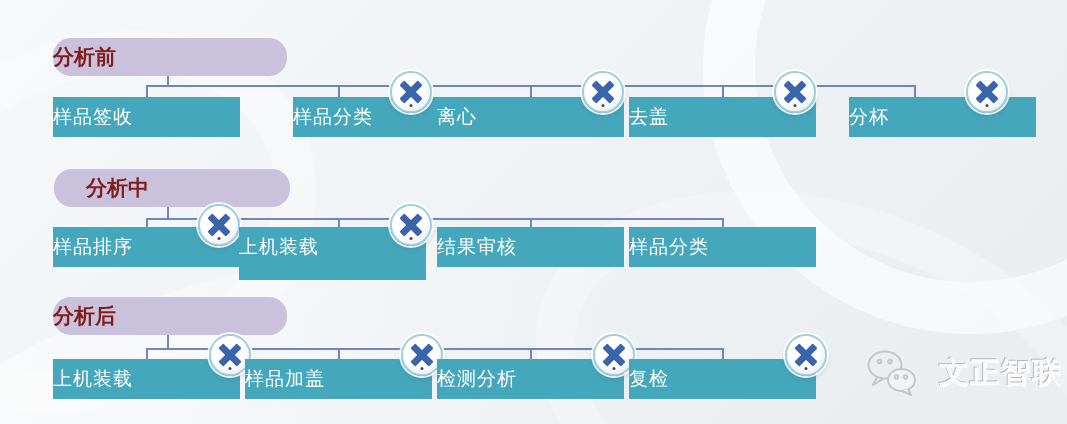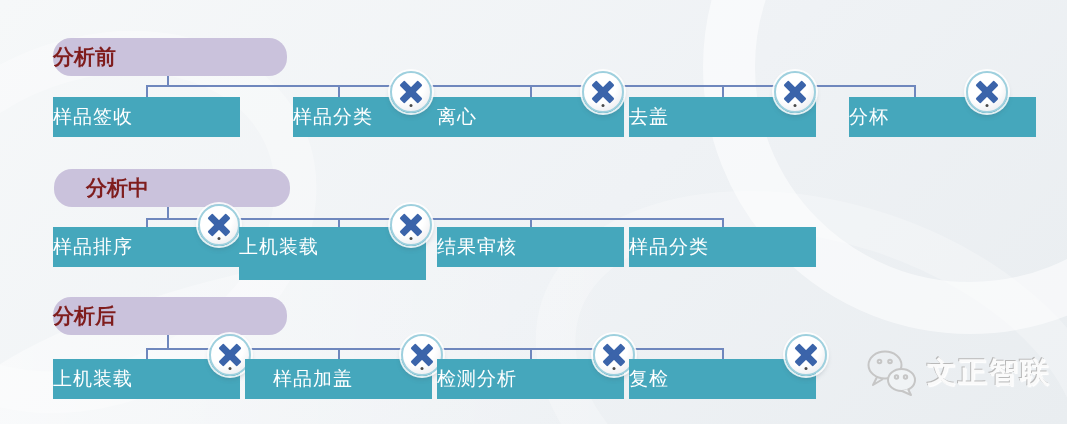--- a/index.html
+++ b/index.html
@@ -71,20 +71,21 @@
     position:absolute;
     left:866px;top:348px;
     display:flex;align-items:center;gap:9px;
   }
   .watermark .brand{
     font-size:29px;
     font-weight:bold;
     letter-spacing:2px;
     color:#fafafa;
     text-shadow:-1px -1px 0 #b9b9b9, 1px 1px 1px #ffffff;
+    margin-left:12px;
   }
 </style>
 </head>
 <body>
 
 <div class="stage" style="--purple: #cac2dc; --teal: #45a7bc; --line: #6f87bd; --xblue: #3b64aa;">
   <div class="sw sw1"></div>
   <div class="sw sw2"></div>
   <div class="sw sw3"></div>
   <div class="sw sw4"></div>
@@ -148,21 +149,21 @@
       <div class="conn" style="left: 167px; top: 335px; width: 2px; height: 15px;"></div>
       <div class="conn" style="left: 145.5px; top: 348px; width: 578px; height: 2px;"></div>
       <div class="conn" style="left: 145.5px; top: 348px; width: 2px; height: 11px;"></div>
       <div class="step-box" style="left: 53px; top: 359px; width: 187px; height: 40px; line-height: 40px;">上机装载</div>
       <div class="badge" style="left: 209px; top: 334px;">
         <i class="bar b1"></i>
         <i class="bar b2"></i>
         <i class="dot"></i>
       </div>
       <div class="conn" style="left: 337.5px; top: 348px; width: 2px; height: 11px;"></div>
-      <div class="step-box" style="left: 245px; top: 359px; width: 187px; height: 40px; line-height: 40px; padding-left: 28px;">样品加盖</div>
+      <div class="step-box" style="left: 245px; top: 359px; width: 187px; height: 40px; line-height: 40px;">样品加盖</div>
       <div class="badge" style="left: 401px; top: 334px;">
         <i class="bar b1"></i>
         <i class="bar b2"></i>
         <i class="dot"></i>
       </div>
       <div class="conn" style="left: 529.5px; top: 348px; width: 2px; height: 11px;"></div>
       <div class="step-box" style="left: 437px; top: 359px; width: 187px; height: 40px; line-height: 40px;">检测分析</div>
       <div class="badge" style="left: 593px; top: 334px;">
         <i class="bar b1"></i>
         <i class="bar b2"></i>

